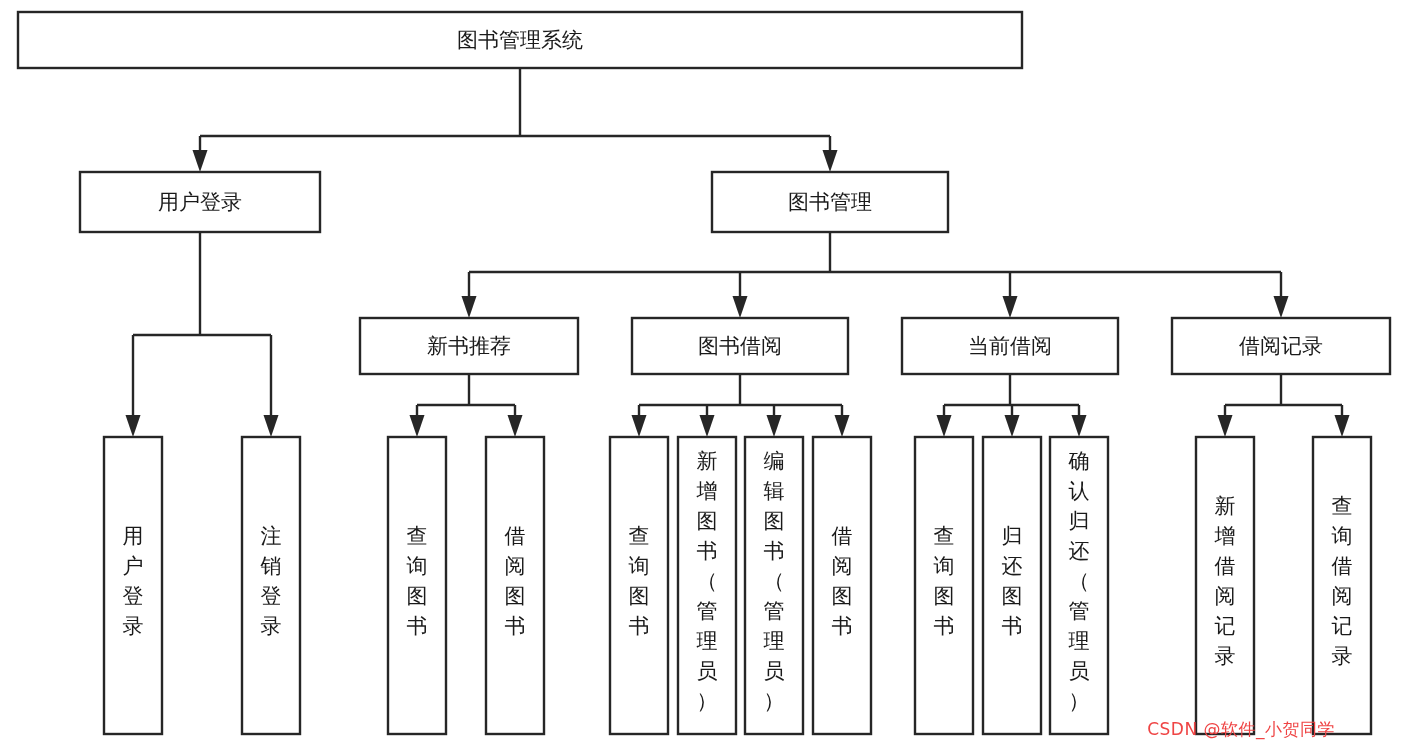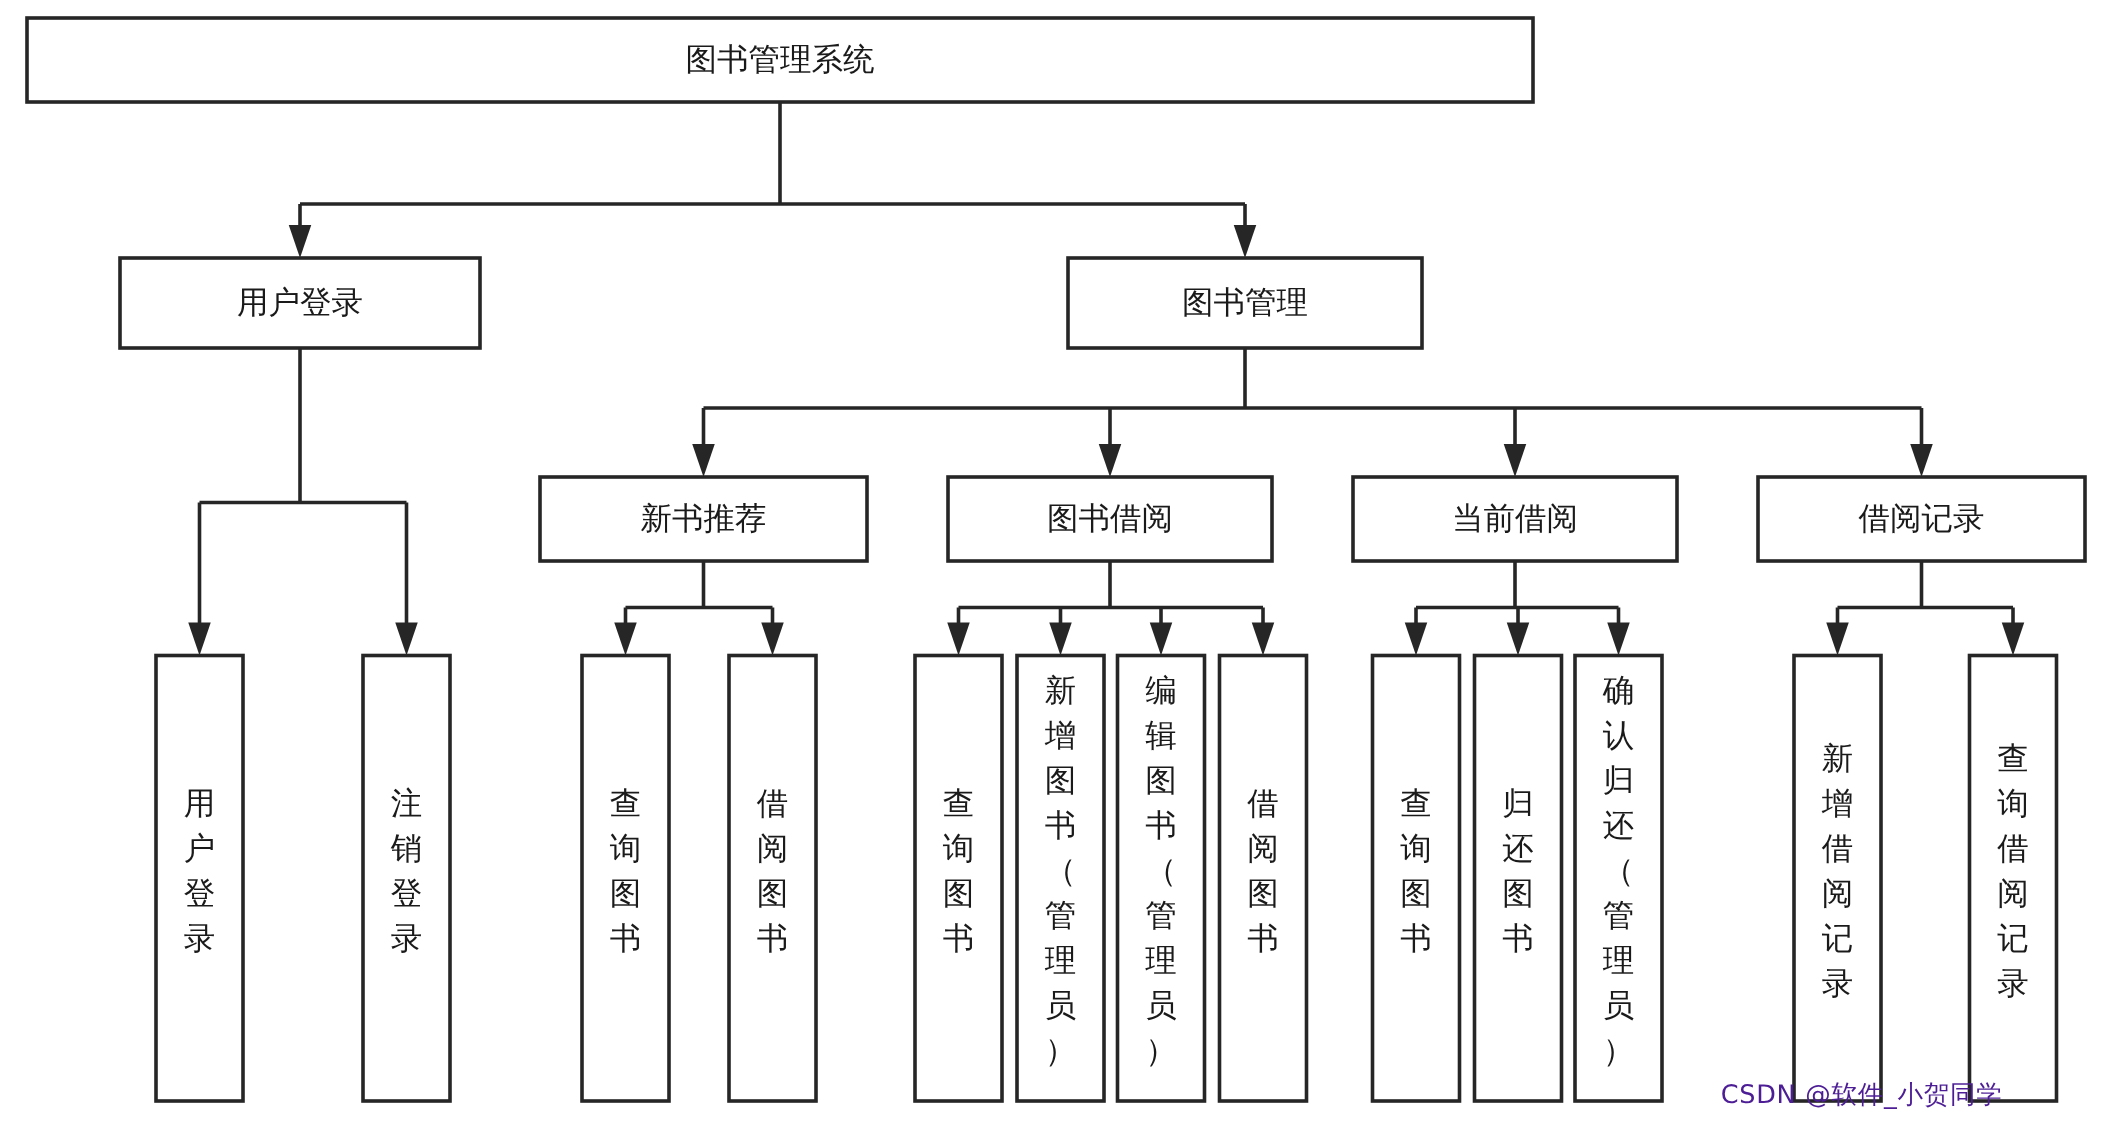--- a/index.html
+++ b/index.html
@@ -56,21 +56,21 @@
     font-family: "DejaVu Sans", "Liberation Sans", sans-serif;
     font-size: 21px;
     text-anchor: middle;
   }
   .watermark-text {
     position: absolute;
     right: 18px;
     bottom: 6px;
     font-family: "DejaVu Sans", "Liberation Sans", sans-serif;
     font-size: 17px;
-    color: #4c1d95;
+    color: #ef4444;
     letter-spacing: 0.5px;
     white-space: nowrap;
     user-select: none;
     margin-left: 28px;
   }
 </style>
 </head>
 <body>
 
 <div id="diagram-root">

